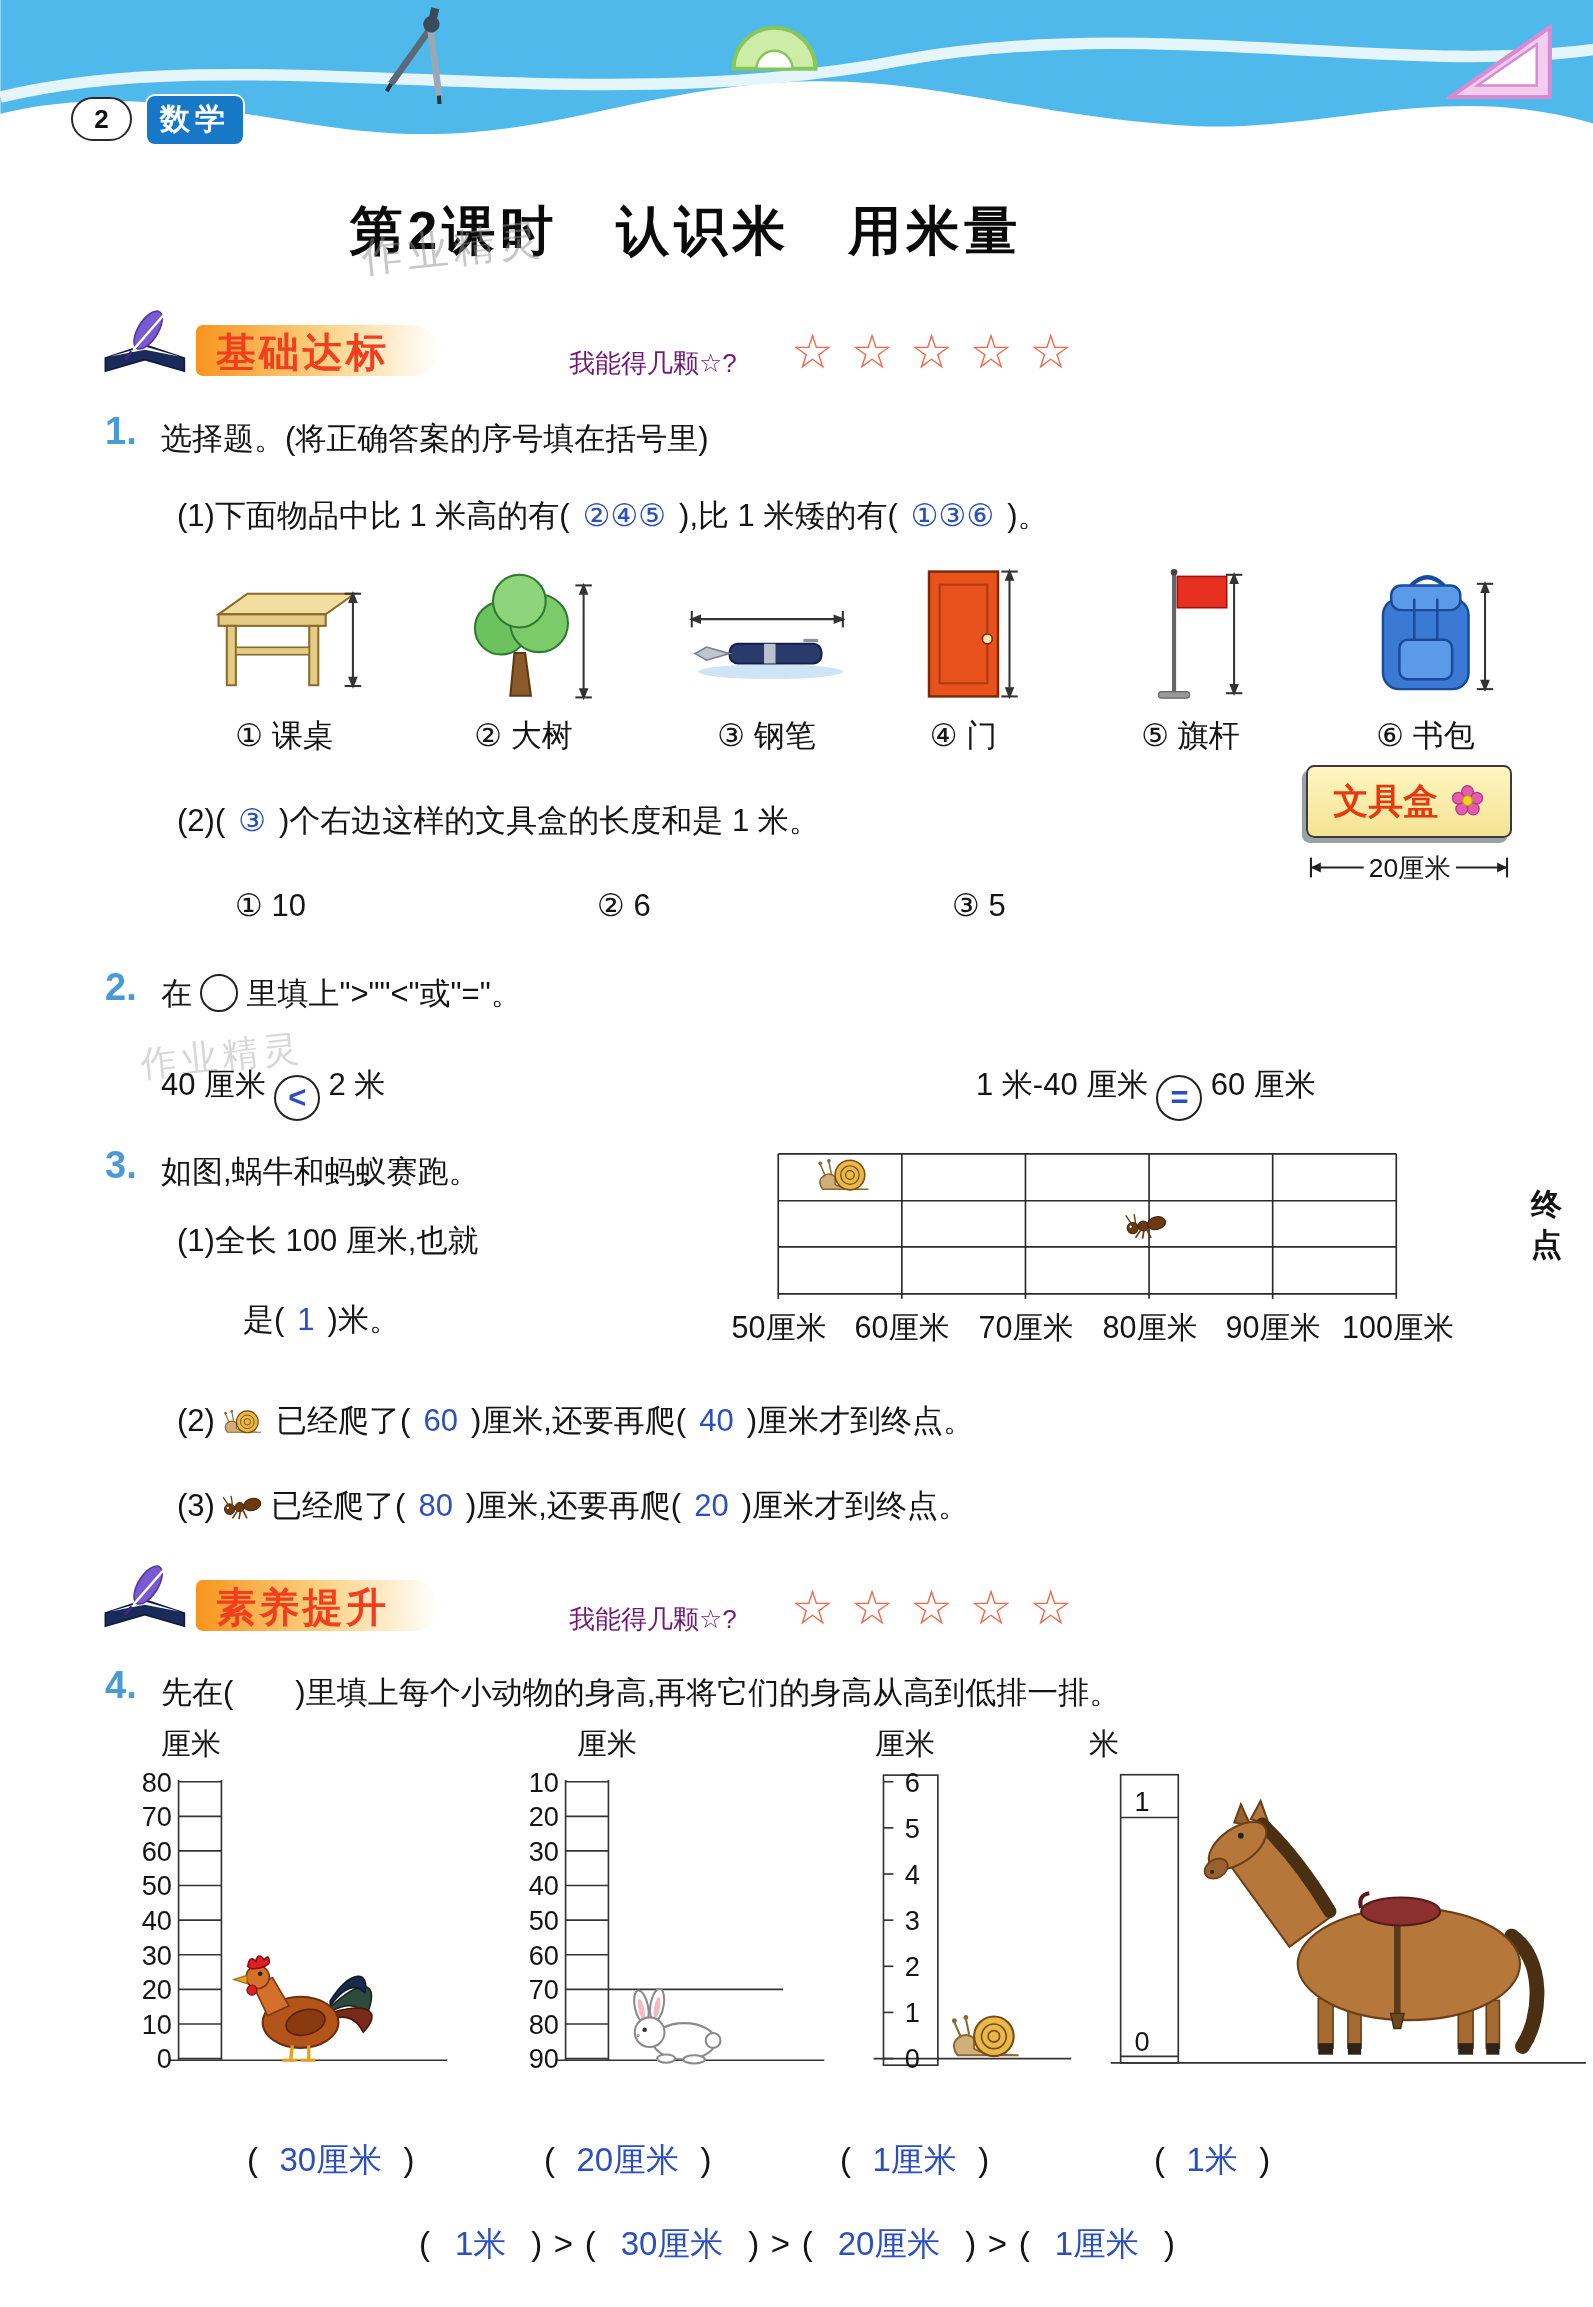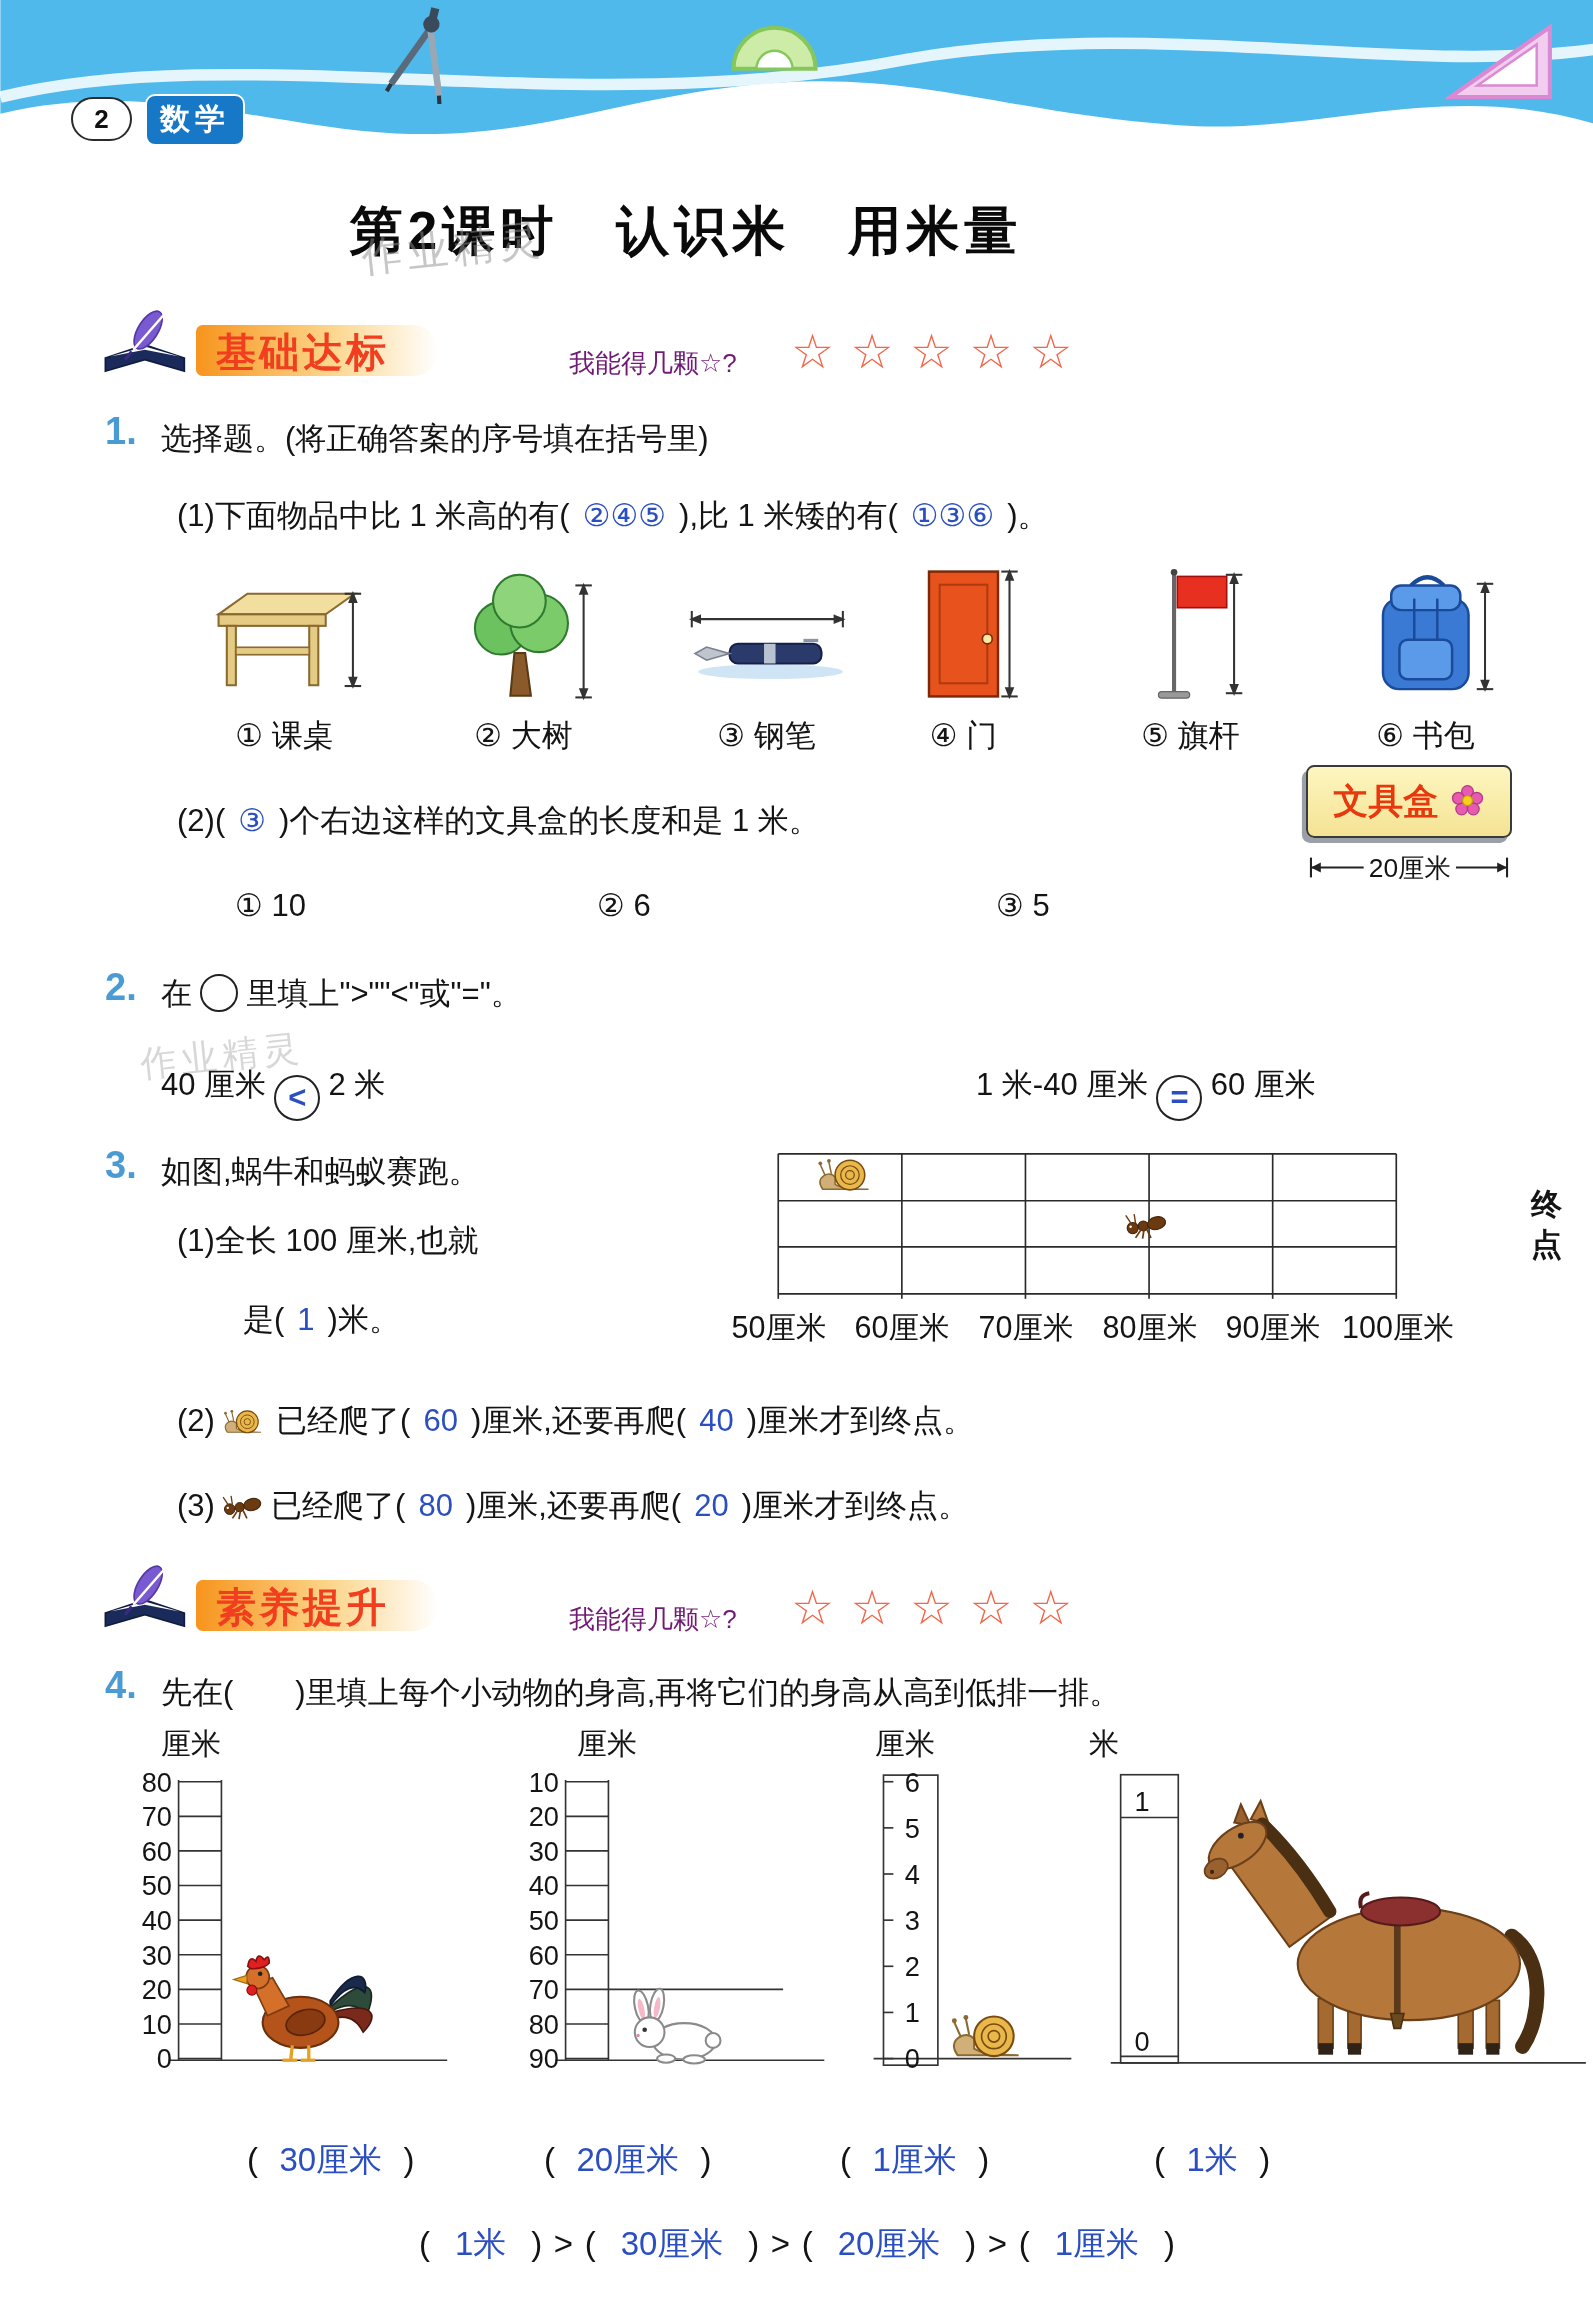--- a/index.html
+++ b/index.html
@@ -226,21 +226,21 @@
     <line x1="182" y1="21" x2="244" y2="21" stroke="#222" stroke-width="2.5"></line>
     <polygon points="18,15 6,21 18,27" fill="#222"></polygon>
     <polygon points="232,15 244,21 232,27" fill="#222"></polygon>
     <line x1="6" y1="9" x2="6" y2="33" stroke="#222" stroke-width="2.5"></line>
     <line x1="244" y1="9" x2="244" y2="33" stroke="#222" stroke-width="2.5"></line>
     <text x="126" y="32" text-anchor="middle" font-size="32" fill="#141414">20厘米</text>
   </svg>
 
   <span class="abs txt" style="left:235px;top:886px">① 10</span>
   <span class="abs txt" style="left:597px;top:886px">② 6</span>
-  <span class="abs txt" style="left:996px;top:886px">③ 5</span>
+  <span class="abs txt" style="left:952px;top:886px">③ 5</span>
 
   <span class="abs qnum" style="left:105px;top:966px">2.</span>
   <div class="abs txt" style="left:161px;top:974px">
     <span>在</span><span class="stem-circle"></span><span>里填上"&gt;""&lt;"或"="。</span>
   </div>
 
   <div class="abs watermark" style="left:140px;top:1032px;font-size:36px;opacity:.35">作业精灵</div>
 
   <div class="abs txt" style="left:161px;top:1065px">
     <span>40 厘米</span><span class="op-circle">&lt;</span><span>2 米</span>

